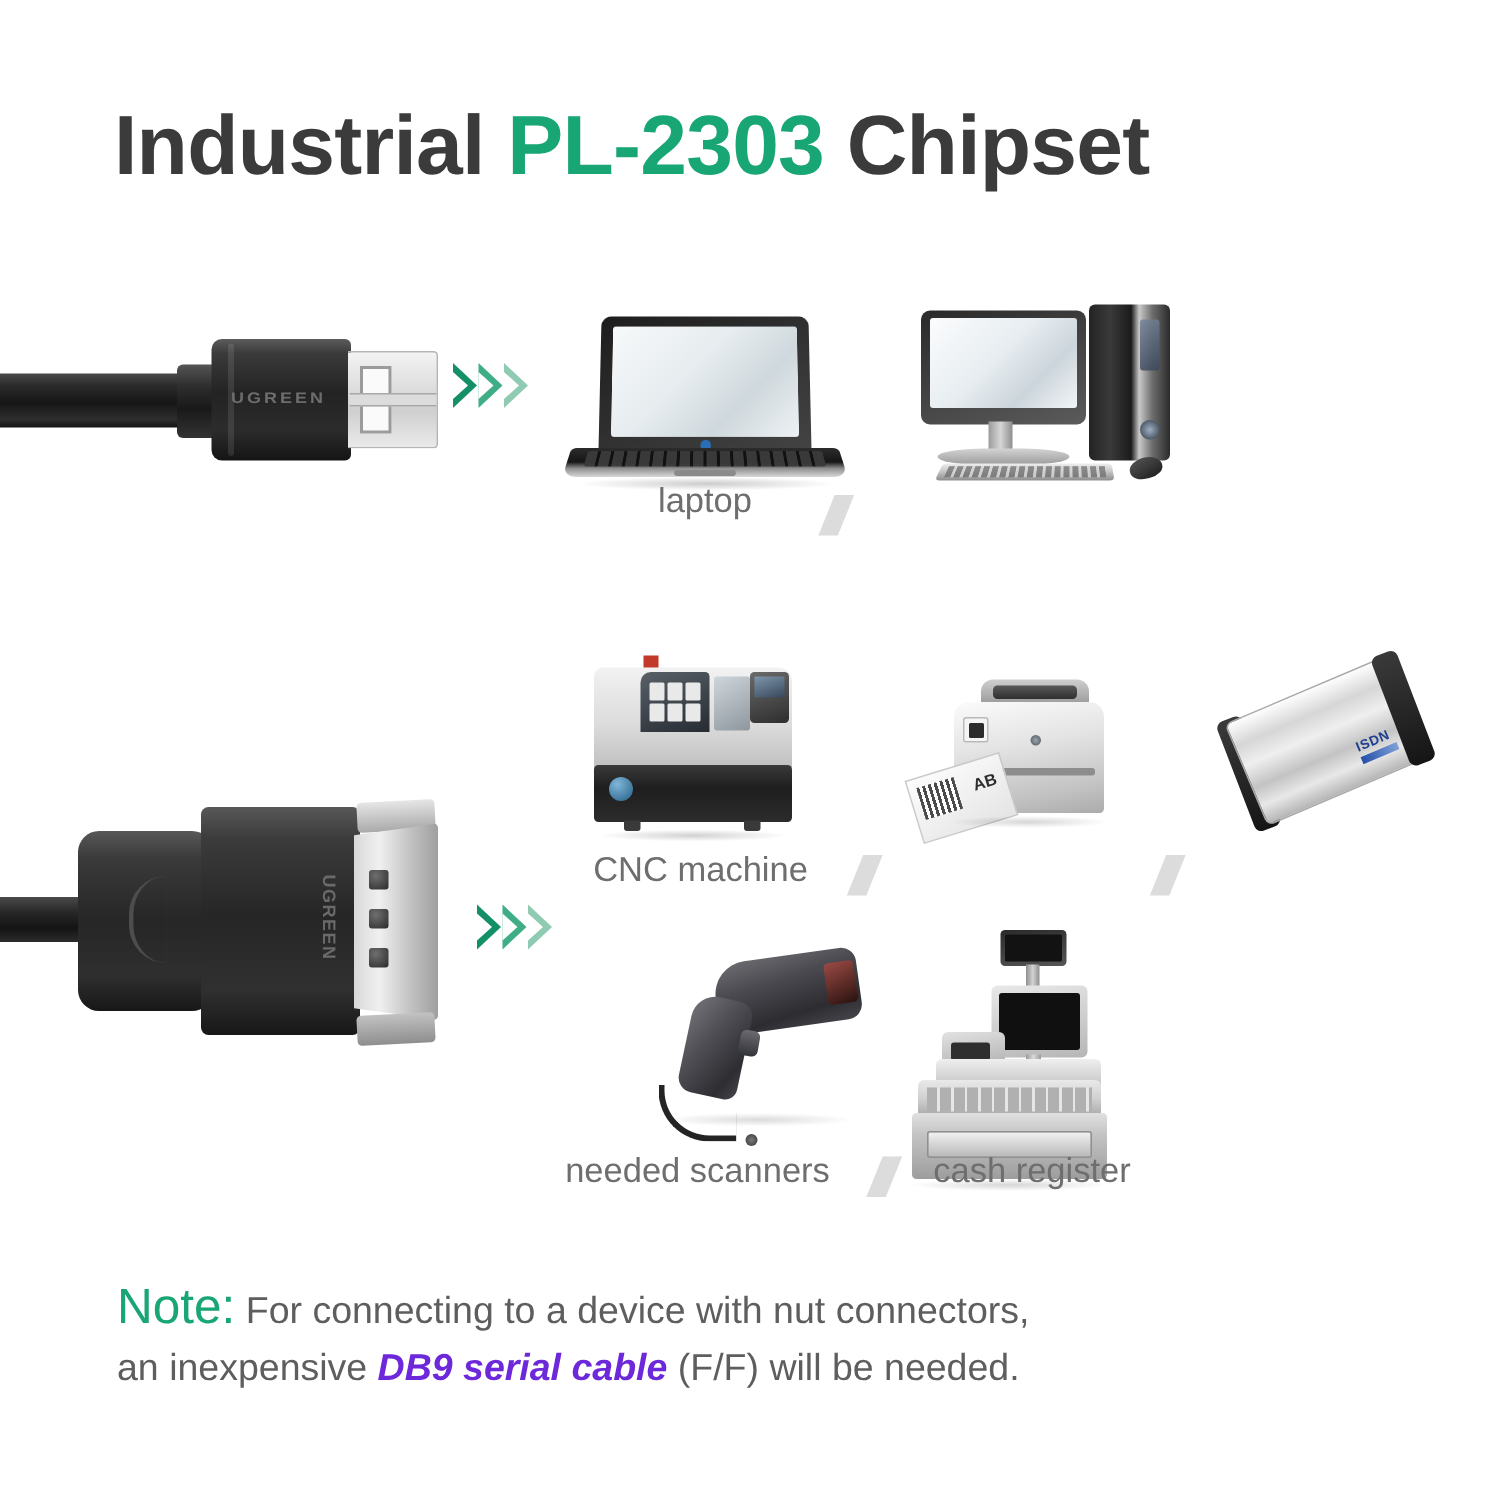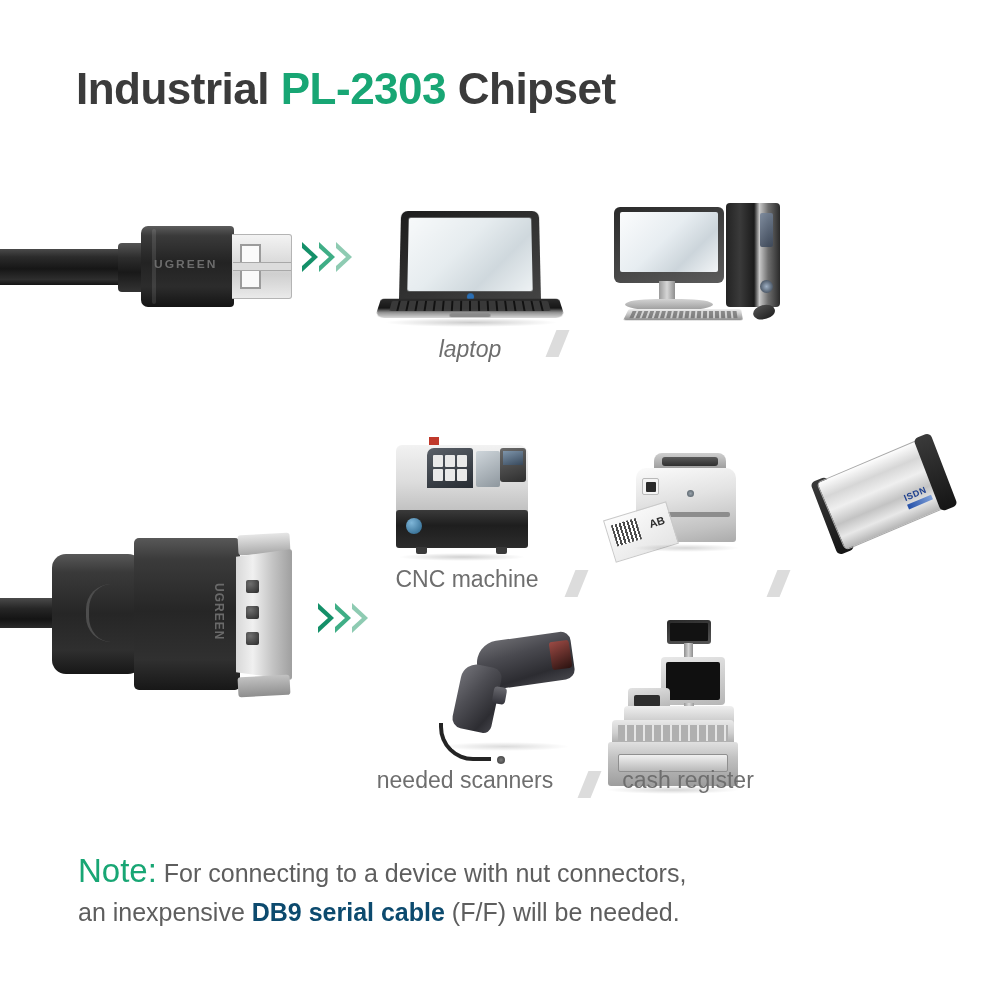--- a/index.html
+++ b/index.html
@@ -7,21 +7,21 @@
     width: 1001px; height: 1001px;
     background: #ffffff;
     font-family: "Liberation Sans", sans-serif;
     overflow: hidden;
   }
   #page { position: relative; width: 1001px; height: 1001px; background: #fff; }
 
   
   .title {
     position: absolute; left: 76px; top: 64px;
-    font-size: 44px; font-weight: bold; letter-spacing: -0.5px;
+    font-size: 56px; font-weight: bold; letter-spacing: -0.5px;
     color: #3b3b3b; white-space: nowrap;
   }
   .title .accent { color: #18a674; }
 
   
   .chevrons { position: absolute; display: flex; align-items: center; }
   .chev {
     width: 0; height: 0;
     border-top: 15px solid transparent;
     border-bottom: 15px solid transparent;
@@ -57,21 +57,21 @@
 
   
   .note {
     position: absolute; left: 78px; top: 848px;
     width: 830px; font-size: 25px; color: #5e5e5e; line-height: 1.42;
   }
   .note .note-lead {
     color: #18a674; font-size: 33px; font-weight: normal;
     vertical-align: baseline;
   }
-  .note .em { font-weight: bold; color: #0c4a6e; }
+  .note .em { font-style: italic; font-weight: bold; color: #6d28d9; }
 
   
   .usb-cable {
     position: absolute; left: -10px; top: 249px; width: 150px; height: 36px;
     background: linear-gradient(180deg,#4a4a4a 0%,#2b2b2b 22%,#161616 55%,#2e2e2e 85%,#141414 100%);
     border-radius: 5px;
   }
   .usb-ferrule {
     position: absolute; left: 118px; top: 243px; width: 28px; height: 49px;
     background: linear-gradient(180deg,#555 0%,#2d2d2d 30%,#191919 60%,#333 100%);
@@ -522,21 +522,21 @@
     <div class="pc-mon">
       <div class="pc-mon-scr"></div>
     </div>
     <div class="pc-mon-stand"></div>
     <div class="pc-mon-foot"></div>
     <div class="pc-tower"></div>
     <div class="pc-kbd"></div>
     <div class="pc-mouse"></div>
   </div>
 
-  <div class="cap" style="left:400px; top:336px; width:140px;font-style:italic;">laptop</div>
+  <div class="cap" style="left:400px; top:320px; width:140px;">laptop</div>
   <span class="slash" style="position:absolute; left:551px; top:330px;"></span>
 
   <div>
     <div class="db9-cable"></div>
     <div class="db9-boot"></div>
     <div class="db9-grip"></div>
     <div class="db9-shell">
       
     </div>
     <div class="db9-brand">UGREEN</div>

